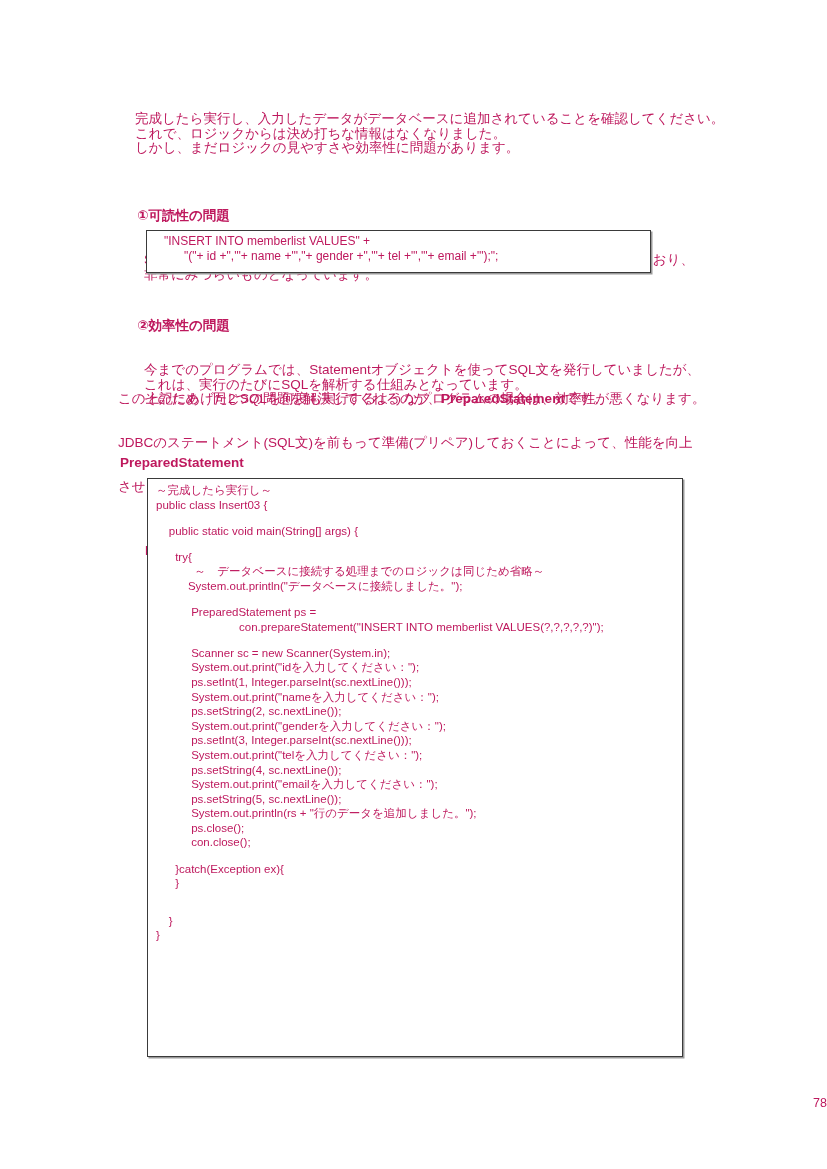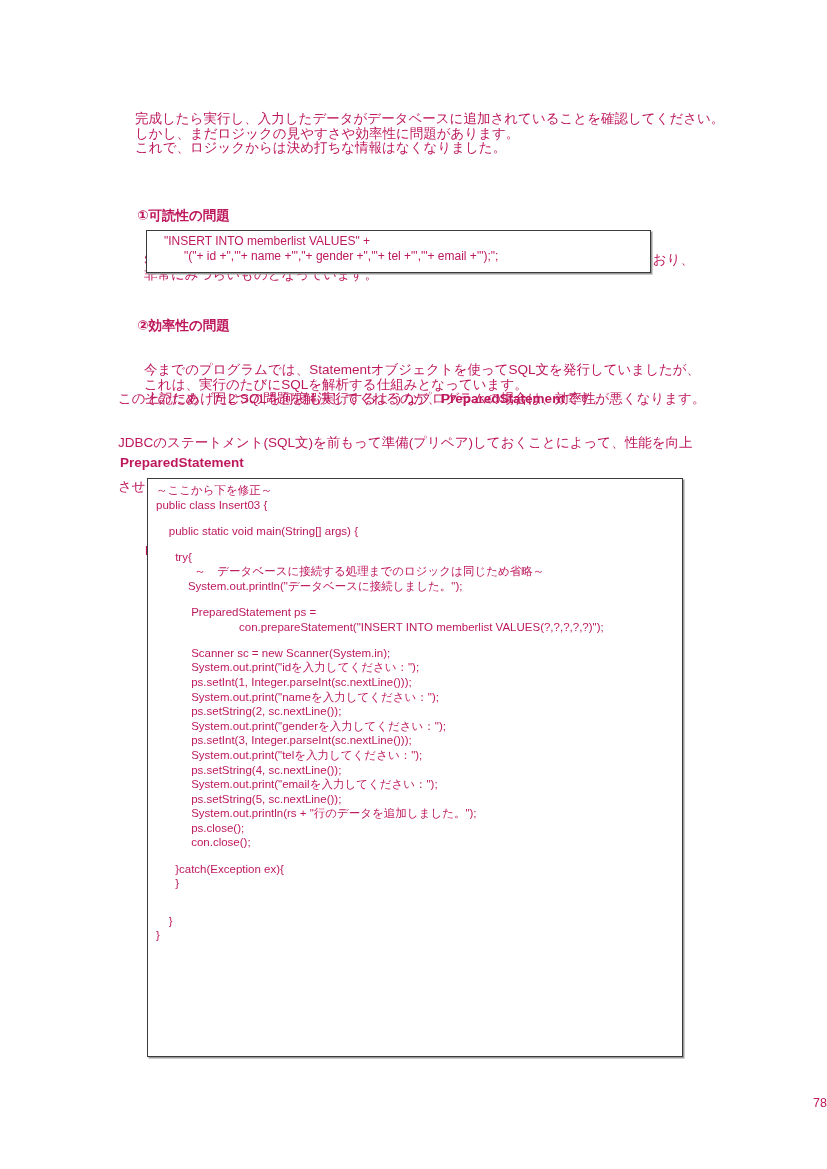--- a/index.html
+++ b/index.html
@@ -60,21 +60,21 @@
     width: 100%;
     text-align: right;
     font-size: 12.5px;
   }
 </style>
 </head>
 <body>
 
 <div id="page">
 
-  <div id="intro-paragraph" class="block"><div class="line">完成したら実行し、入力したデータがデータベースに追加されていることを確認してください。</div><div class="line">しかし、まだロジックの見やすさや効率性に問題があります。</div><div class="line">これで、ロジックからは決め打ちな情報はなくなりました。</div></div>
+  <div id="intro-paragraph" class="block"><div class="line">完成したら実行し、入力したデータがデータベースに追加されていることを確認してください。</div><div class="line">これで、ロジックからは決め打ちな情報はなくなりました。</div><div class="line">しかし、まだロジックの見やすさや効率性に問題があります。</div></div>
 
   <div id="readability-section" class="block indented-lines">
     <div class="heading">①可読性の問題</div>
     <div><div class="line">SQLを生成している部分の以下のロジックは、"+"演算子での連結処理が多数入っており、</div><div class="line">非常にみづらいものとなっています。</div></div>
   </div>
 
   <div id="sql-box" class="codebox">
       <div class="line">"INSERT INTO memberlist VALUES" +</div>
       <div class="line">      "("+ id +",'"+ name +"',"+ gender +",'"+ tel +"','"+ email +"');";</div>
     </div>
@@ -90,21 +90,21 @@
     <div class="line">させることができる機能です。</div>
   </div>
 
   <div id="prepared-section" class="block">
     <div class="heading">PreparedStatement</div>
     <div class="line">それでは、先ほどのプログラムをPreparedStatementを使った形に変更してみましょう。</div>
     <div class="line filename-line"><span class="bold">Insert03.java</span><span>　（Insert02.javaをコピーする）</span></div>
   </div>
 
   <div id="program-box" class="codebox">
-      <div class="line">～ここから下を修正～</div>
+      <div class="line">～完成したら実行し～</div>
       <div class="line">public class Insert03 {</div>
       <div class="line"></div>
       <div class="line">    public static void main(String[] args) {</div>
       <div class="line"></div>
       <div class="line">      try{</div>
       <div class="line">            ～　データベースに接続する処理までのロジックは同じため省略～</div>
       <div class="line">          System.out.println("データベースに接続しました。");</div>
       <div class="line"></div>
       <div class="line">           PreparedStatement ps =</div>
       <div class="line">                          con.prepareStatement("INSERT INTO memberlist VALUES(?,?,?,?,?)");</div>

